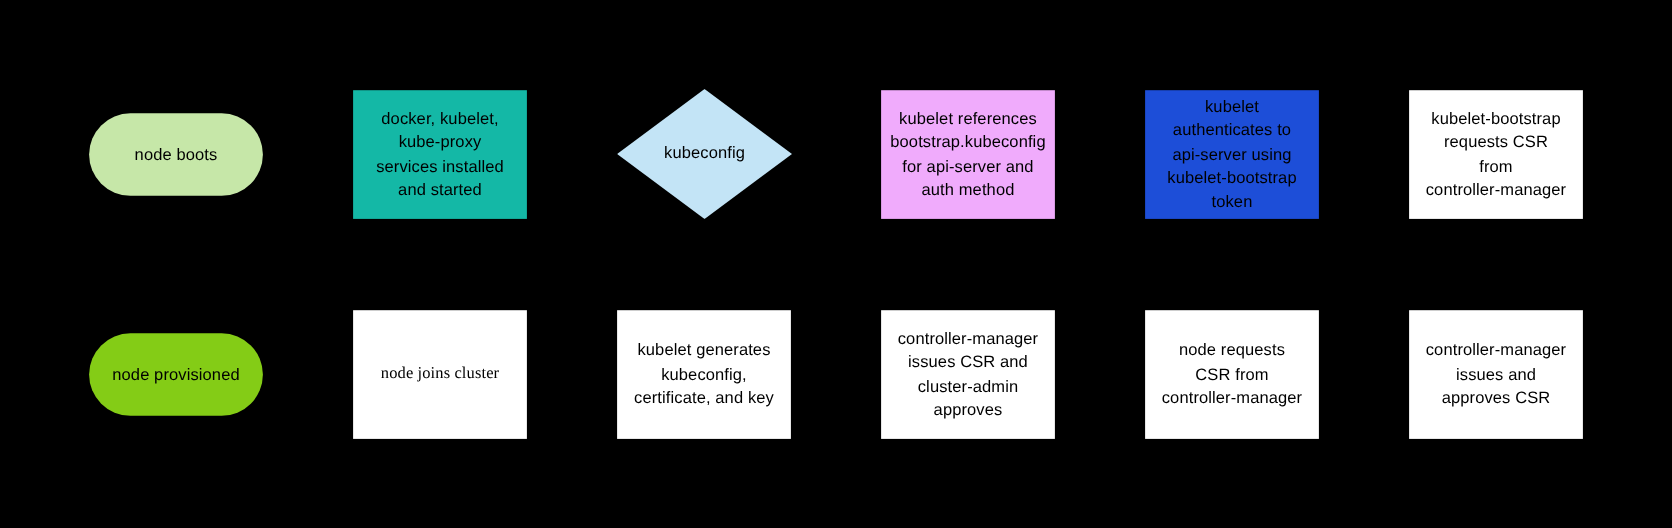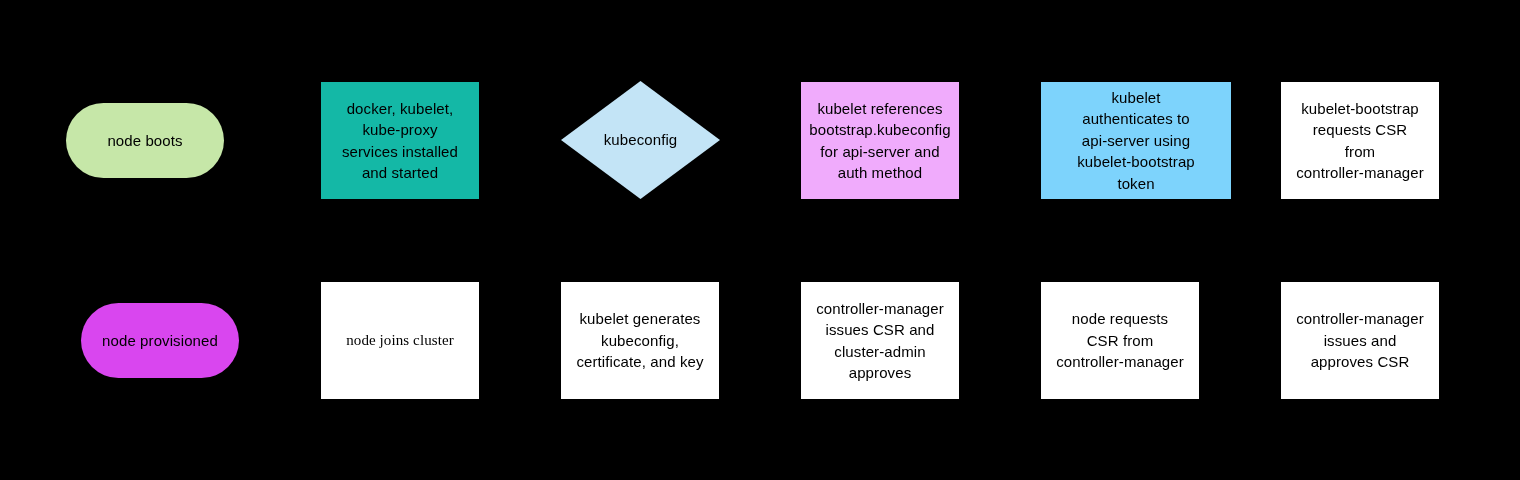--- a/index.html
+++ b/index.html
@@ -73,55 +73,55 @@
     z-index: 2;
     white-space: pre;
     text-align: center;
   }
 </style>
 </head>
 <body>
 
 <div id="canvas">
     <div>
-      <div class="node pill" style="left: 66px; top: 103px; width: 158px; height: 75px; background: rgb(198, 231, 168);">
+      <div class="node pill" style="left: 81px; top: 103px; width: 158px; height: 75px; background: rgb(198, 231, 168);">
         <span class="label">node boots</span>
       </div>
       <div class="node rect" style="left: 321px; top: 82px; width: 158px; height: 117px; background: #14b8a6;">
         <span class="label">docker, kubelet,
 kube-proxy
 services installed
 and started</span>
       </div>
       <div class="node diamond" style="left: 561px; top: 81px; width: 159px; height: 118px;">
         <div class="diamond-shape" style="background: rgb(195, 228, 246);"></div>
         <span class="label">kubeconfig</span>
       </div>
       <div class="node rect clip" style="left: 801px; top: 82px; width: 158px; height: 117px; background: #f0abfc;">
         <span class="label">kubelet references
 bootstrap.kubeconfig
 for api-server and
 auth method</span>
       </div>
-      <div class="node rect" style="left: 1041px; top: 82px; width: 190px; height: 117px; background: #7dd3fc;">
+      <div class="node rect" style="left: 1041px; top: 82px; width: 158px; height: 117px; background: #1d4ed8;">
         <span class="label">kubelet
 authenticates to
 api-server using
 kubelet-bootstrap
 token</span>
       </div>
       <div class="node rect" style="left: 1281px; top: 82px; width: 158px; height: 117px; background: rgb(255, 255, 255);">
         <span class="label">kubelet-bootstrap
 requests CSR
 from
 controller-manager</span>
       </div>
     </div>
     <div>
-      <div class="node pill" style="left: 81px; top: 303px; width: 158px; height: 75px; background: #d946ef;">
+      <div class="node pill" style="left: 81px; top: 303px; width: 158px; height: 75px; background: #84cc16;">
         <span class="label">node provisioned</span>
       </div>
       <div class="node rect" style="left: 321px; top: 282px; width: 158px; height: 117px; background: rgb(255, 255, 255); font-family: Liberation Serif, serif;">
         <span class="label">node joins cluster</span>
       </div>
       <div class="node rect" style="left: 561px; top: 282px; width: 158px; height: 117px; background: rgb(255, 255, 255);">
         <span class="label">kubelet generates
 kubeconfig,
 certificate, and key</span>
       </div>

